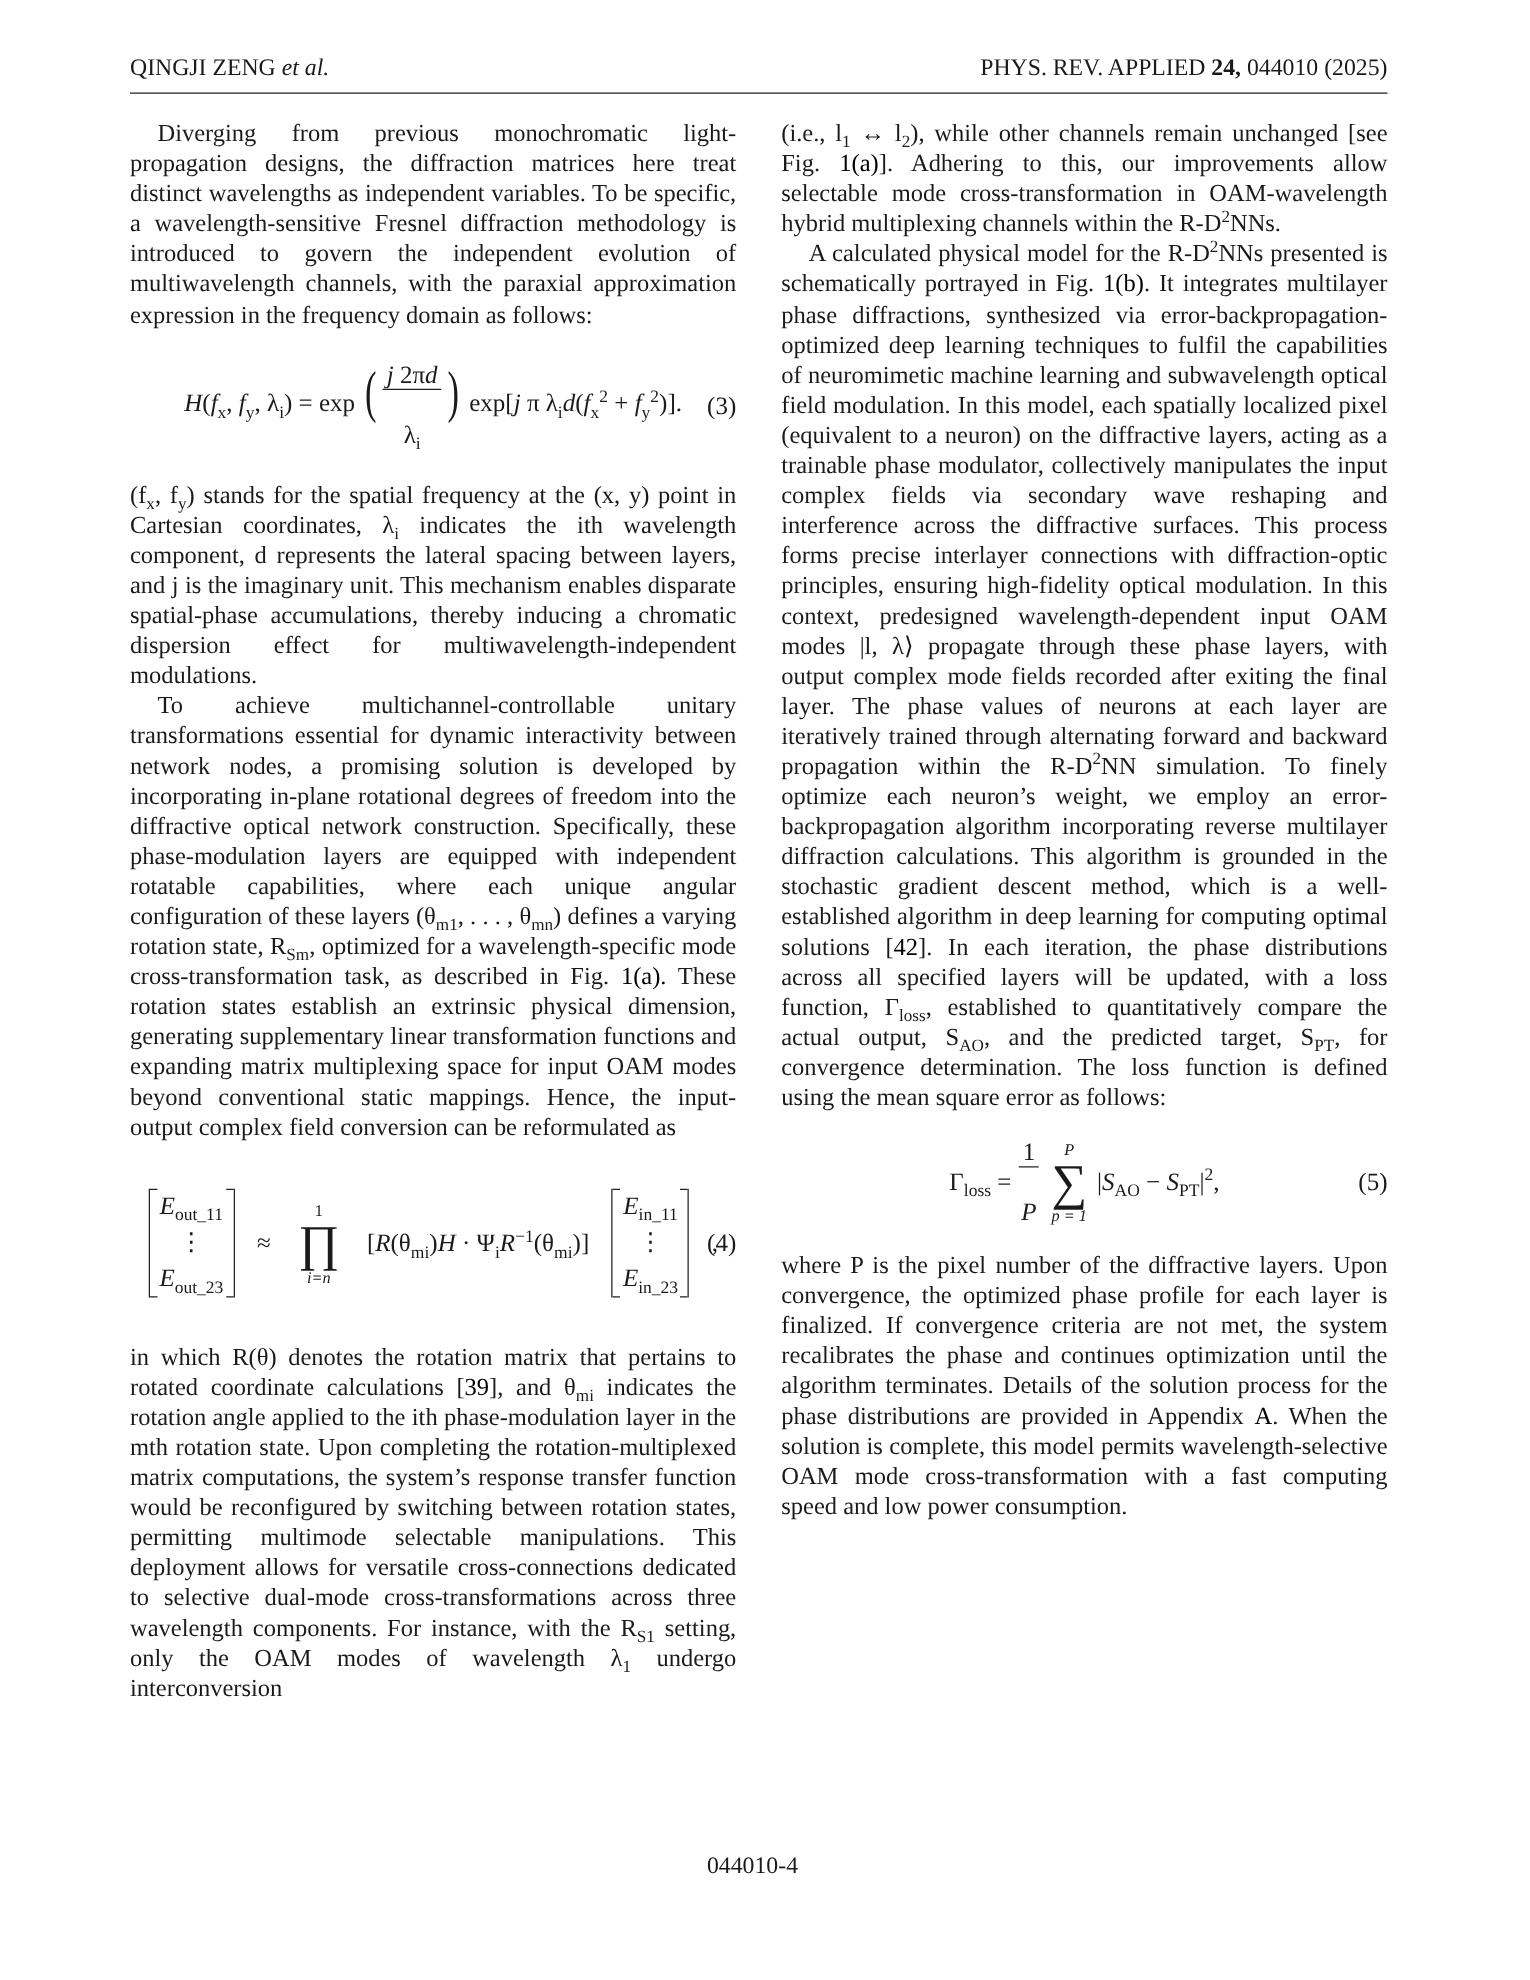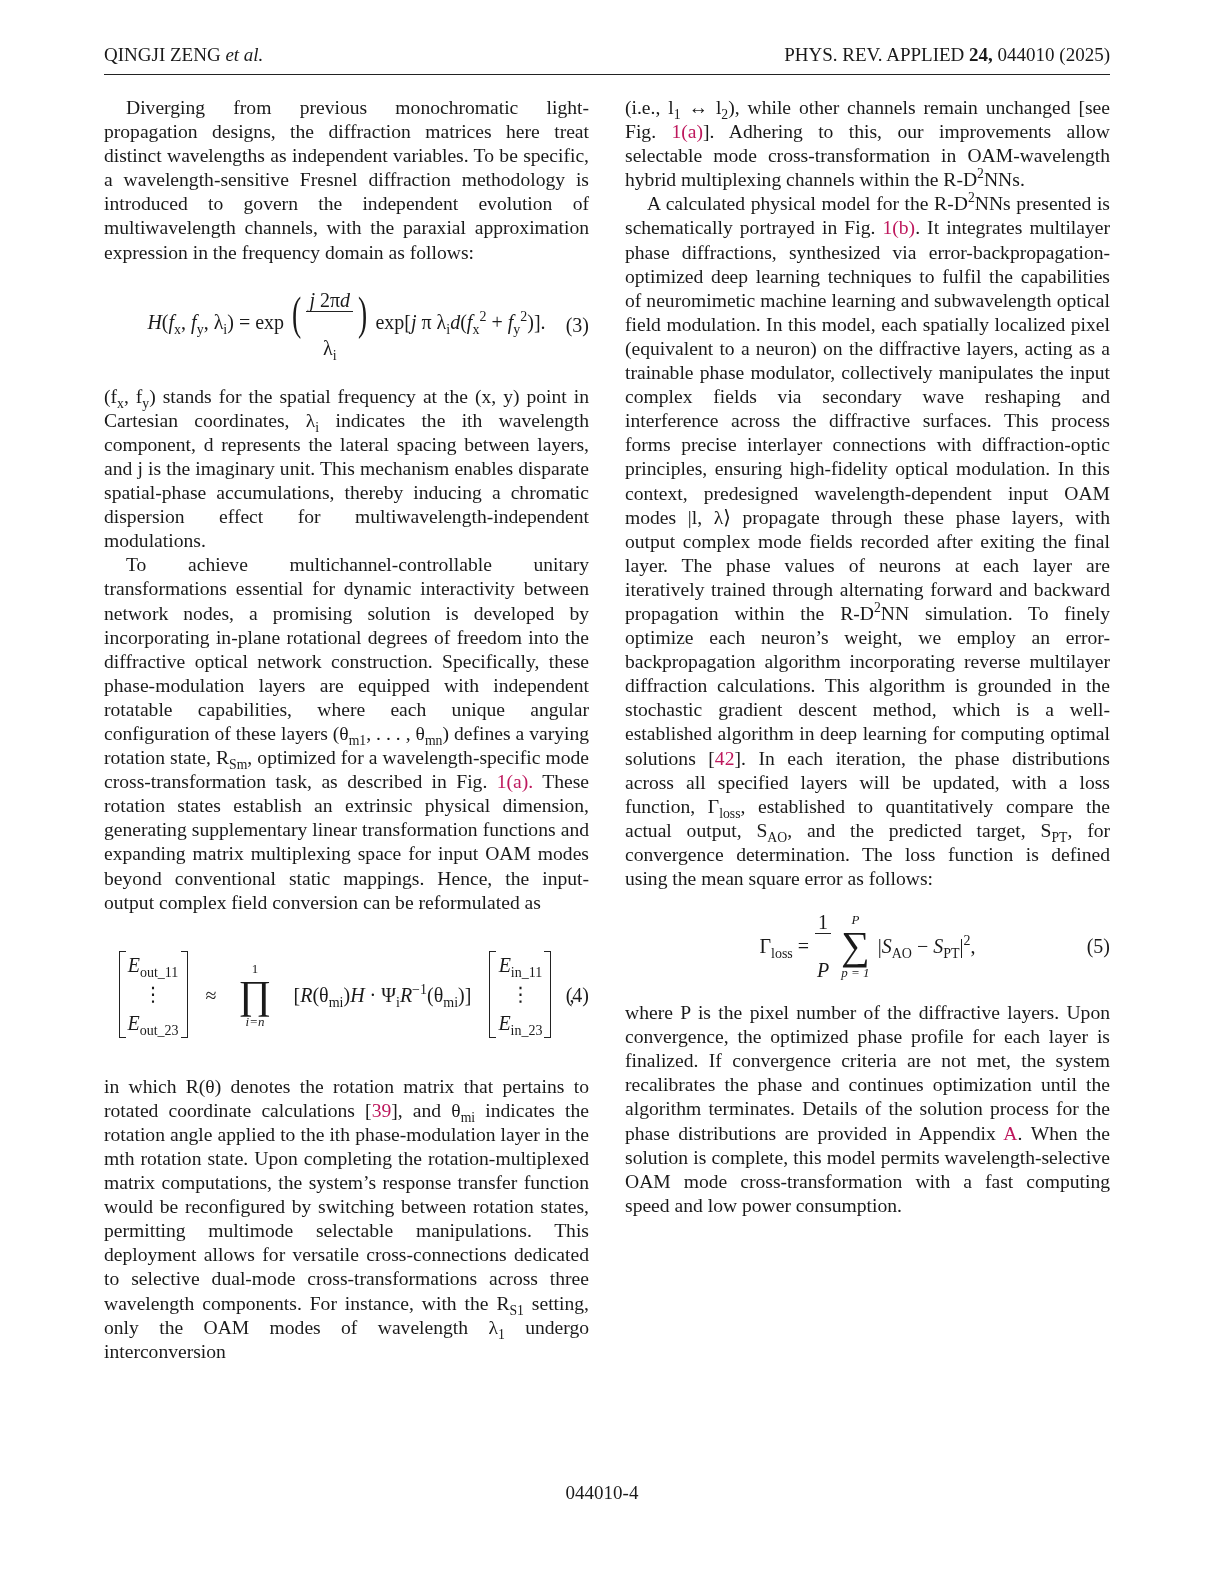--- a/index.html
+++ b/index.html
@@ -15,21 +15,21 @@
   .header-rule { position: absolute; left: 104px; top: 74px; width: 1006px; height: 0; border-top: 1.6px solid #222; }
   .col { position: absolute; top: 96px; width: 485px; font-size: 19.6px; line-height: 24.1px; }
   .col-left { left: 104px; }
   .col-right { left: 625px; }
   p { margin: 0; text-align: justify; text-indent: 22px; hyphens: none; }
   p.noindent { text-indent: 0; }
   .eq { position: relative; display: flex; align-items: center; justify-content: center; font-size: 20px; }
   .eq-num { position: absolute; right: 0; }
   i, .it { font-style: italic; }
   sub, sup { font-size: 0.7em; line-height: 0; }
-  .link { color: #be185d; }
+  .link { color: #000000; font-family: Liberation Serif, serif; }
   .frac { display: inline-flex; flex-direction: column; align-items: center; vertical-align: middle; margin: 0 2px; }
   .frac .num { border-bottom: 1px solid #222; padding: 0 3px; line-height: 1.1; }
   .frac .den { line-height: 1.2; margin-top: 24px; }
   .big-paren { font-size: 46px; font-weight: 100; line-height: 1; transform: scaleX(0.6); display: inline-block; }
   .bracket { display: inline-flex; flex-direction: column; align-items: center; border-left: 1.5px solid #222; border-right: 1.5px solid #222; padding: 0 8px; position: relative; line-height: 1.45; }
   .bracket::before, .bracket::after { content: ""; position: absolute; top: 0; bottom: 0; width: 6px; border-top: 1.5px solid #222; border-bottom: 1.5px solid #222; }
   .bracket::before { left: 0; }
   .bracket::after { right: 0; }
   .bigop { display: inline-flex; flex-direction: column; align-items: center; vertical-align: middle; margin: 0 4px; }
   .bigop .sym { font-size: 40px; line-height: 1; }

